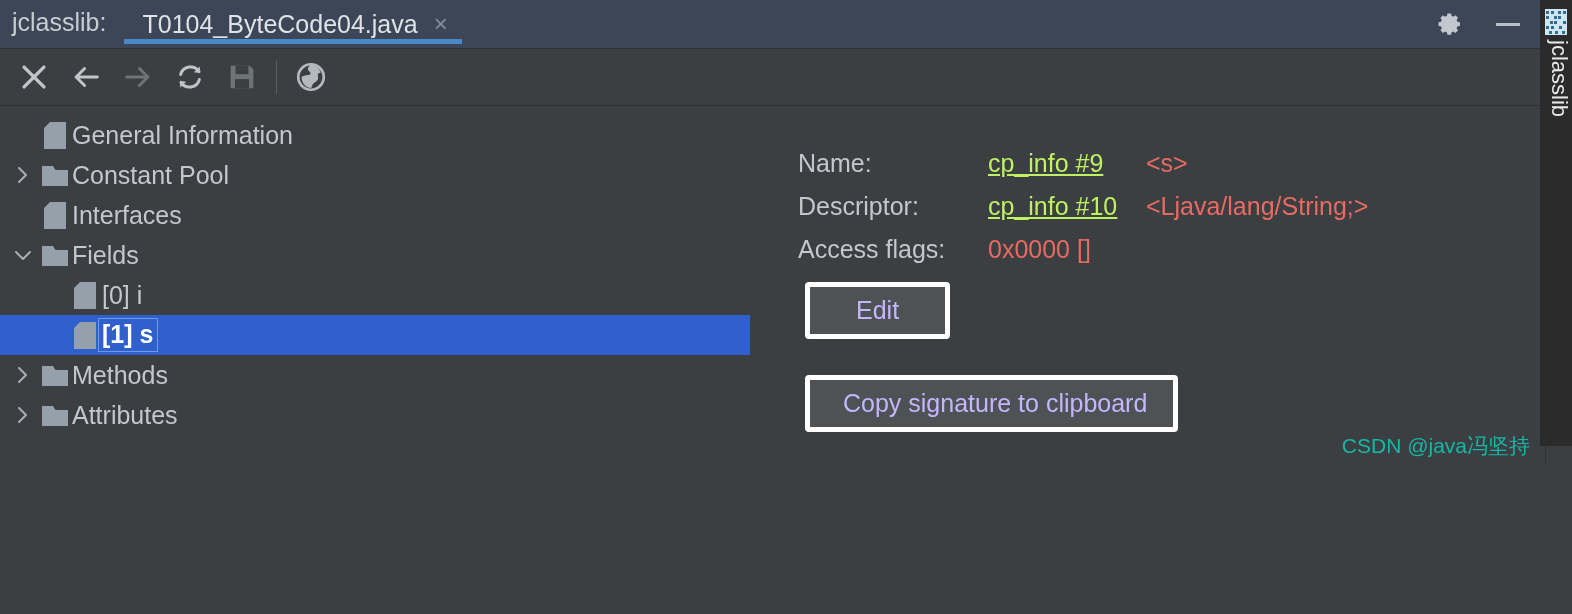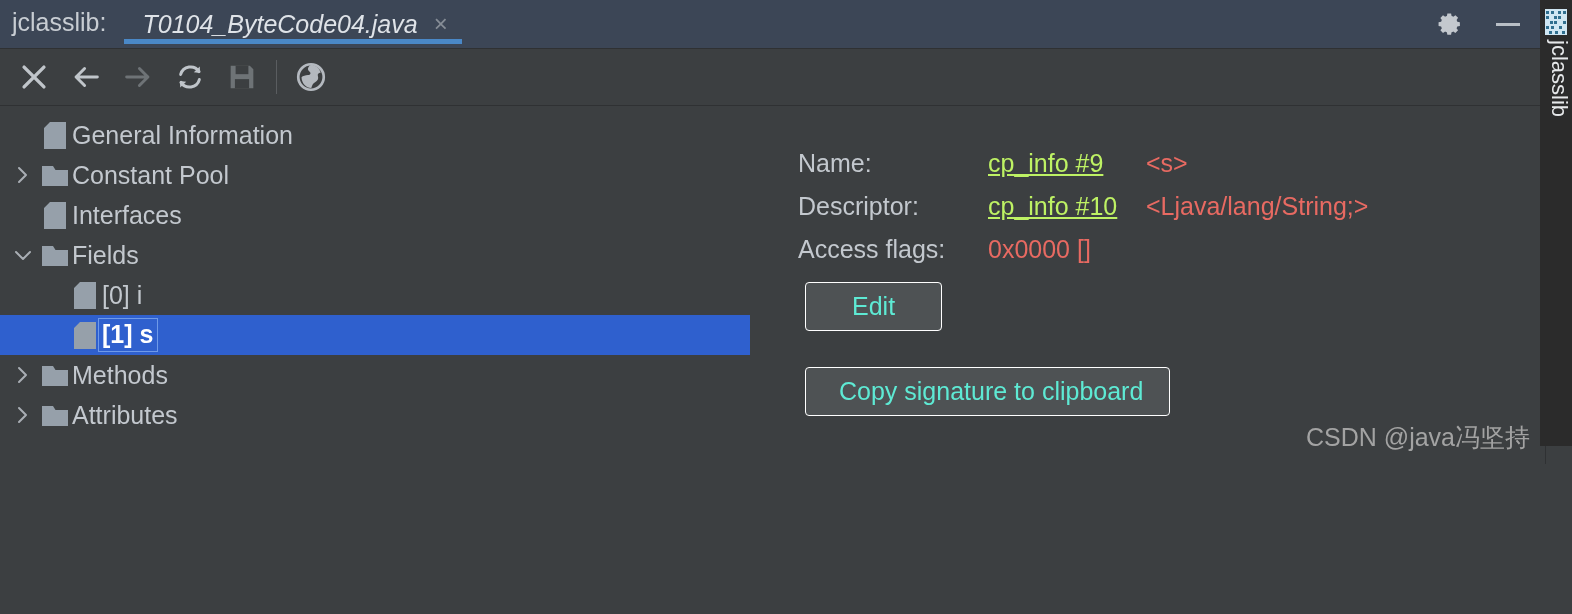--- a/index.html
+++ b/index.html
@@ -18,21 +18,21 @@
     display: flex; align-items: flex-start;
   }
   .app-name {
     color: #c8cdd3; font-size: 25px; line-height: 44px;
     padding-left: 12px; padding-right: 18px; white-space: nowrap;
   }
   .tab {
     position: relative; height: 48px; display: flex; align-items: center;
     padding: 0 14px 0 18px; cursor: default;
   }
-  .tab-label { color: #dfe3e8; font-size: 25px; white-space: nowrap; font-style: italic; }
+  .tab-label { color: #dfe3e8; font-size: 25px; white-space: nowrap; }
   .tab-close {
     color: #868d96; font-size: 24px; margin-left: 16px; line-height: 1;
     font-family: "Liberation Sans", sans-serif; cursor: pointer;
   }
   .tab-underline {
     position: absolute; left: 0; right: 0; bottom: 4px; height: 5px;
     background: #4a88c7;
   }
   .win-controls {
     position: absolute; right: 0; top: 0; height: 48px;
@@ -90,22 +90,22 @@
   .detail { position: absolute; left: 760px; top: 0; right: 0; bottom: 0; padding: 28px 0 0 38px; }
   .drow { display: flex; align-items: flex-end; height: 43px; }
   .dlabel { color: #c3c8ce; font-size: 25px; width: 190px; white-space: nowrap; }
   .dlink {
     color: #bef264; font-size: 25px; text-decoration: underline;
     cursor: pointer; white-space: nowrap; min-width: 158px;
   }
   .dval { color: #e86a62; font-size: 25px; white-space: nowrap; }
   .dval.flags { margin-left: 0; }
   .btn {
-    background: #4e5254; border: 1px solid #ffffff; border-radius: 4px;
-    color: #5eead4; font-size: 25px; font-family: "Liberation Sans", sans-serif;
+    background: #4e5254; border: 5px solid #ffffff; border-radius: 4px;
+    color: #c4b5fd; font-size: 25px; font-family: "Liberation Sans", sans-serif;
     padding: 9px 26px; cursor: pointer; display: inline-block;
   }
   .btn-edit { margin-top: 18px; margin-left: 7px; padding-left: 46px; padding-right: 46px; }
   .btn-copy { margin-top: 36px; margin-left: 7px; padding-left: 33px; }
 
   
   .side-strip {
     position: absolute; right: 0; top: 0; width: 32px; height: 446px;
     background: #2b2b2b;
   }
@@ -120,22 +120,22 @@
     position: absolute; right: 26px; top: 446px; bottom: 0; width: 1px;
     background: #2f3133;
   }
   .side-lower {
     position: absolute; right: 0; top: 446px; bottom: 0; width: 26px;
     background: #3c3f41;
   }
 
   
   .watermark {
-    position: absolute; right: 42px; bottom: 10px;
-    color: #a3a3a3; font-size: 25px; white-space: nowrap;
+    position: absolute; right: 42px; bottom: 4px;
+    color: #14b8a6; font-size: 21px; white-space: nowrap;
   }
 </style>
 </head>
 <body>
 
 <div id="app">
 
   <div class="titlebar">
     <div class="app-name">jclasslib:</div>
 

